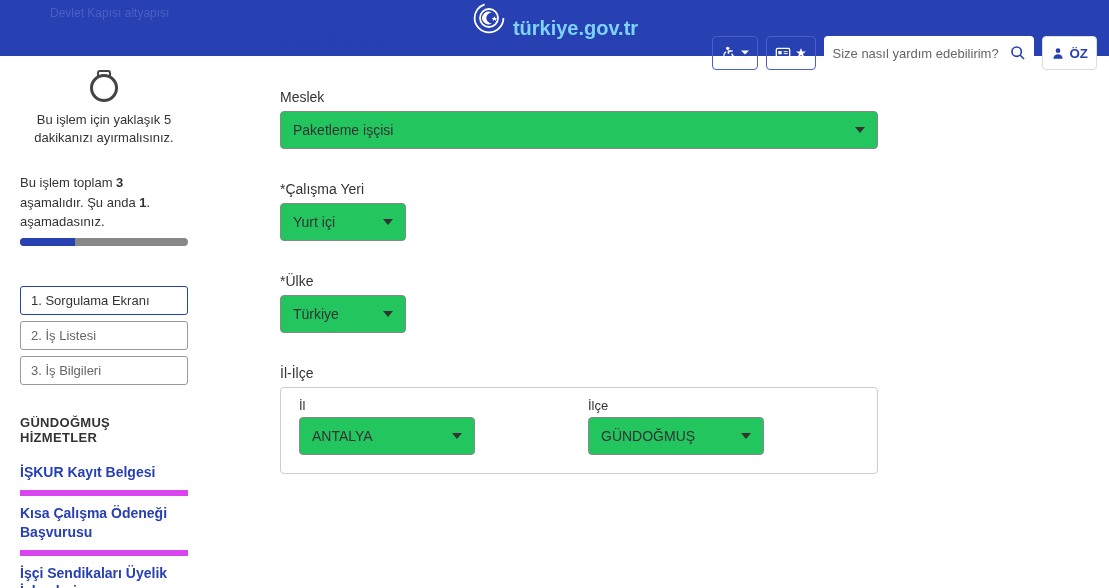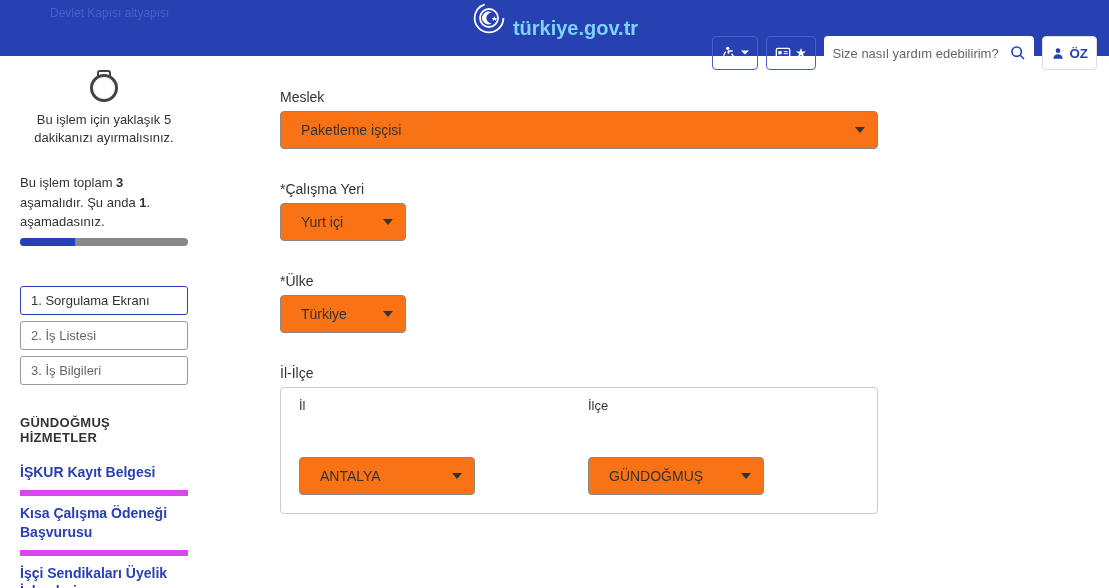--- a/index.html
+++ b/index.html
@@ -36,25 +36,25 @@
 .steps { margin-top: 40px; }
 .step { border: 1px solid #999; border-radius: 3px; padding: 6px 10px; font-size: 13px; color: #666; margin-bottom: 6px; cursor: pointer; }
 .step.active { border-color: #2740b2; color: #333; }
 
 .rec-title { font-size: 13px; font-weight: bold; color: #333; margin-top: 30px; margin-bottom: 10px; letter-spacing: 0.3px; }
 .rec-item { display: block; color: #2740b2; font-size: 14px; font-weight: bold; text-decoration: none; padding: 8px 0; border-bottom: 6px solid #d946ef; line-height: 1.35; }
 
 .field { margin-bottom: 32px; }
 .field-label { font-size: 14px; color: #333; margin-bottom: 6px; display: block; }
 .req::before { content: '*'; }
-.select { border: 1px solid #888; border-radius: 4px; background: #f97316; height: 38px; display: flex; align-items: center; padding: 0 20px; cursor: pointer; position: relative; }
+.select { border: 1px solid #888; border-radius: 4px; background: #22c55e; height: 38px; display: flex; align-items: center; padding: 0 12px; cursor: pointer; position: relative; }
 .select::after { content: ''; position: absolute; right: 12px; width: 0; height: 0; border-left: 5px solid transparent; border-right: 5px solid transparent; border-top: 6px solid #333; }
 .select.full { width: 598px; }
 .select.sm { width: 126px; display: inline-flex; }
-.select.md { width: 176px; display: inline-flex; margin-top: 40px; }
+.select.md { width: 176px; display: inline-flex; }
 .select.focus { border: 2px solid #000; }
 .select.sosyal { width: 302px; }
 
 .il-group { border: 1px solid #ccc; border-radius: 4px; padding: 10px 18px 18px; width: 598px; display: flex; gap: 18px; }
 .il-col { flex: 1; }
 .mini-label { font-size: 13px; color: #333; margin-bottom: 4px; display: block; }
 </style>
 </head>
 <body>
 

